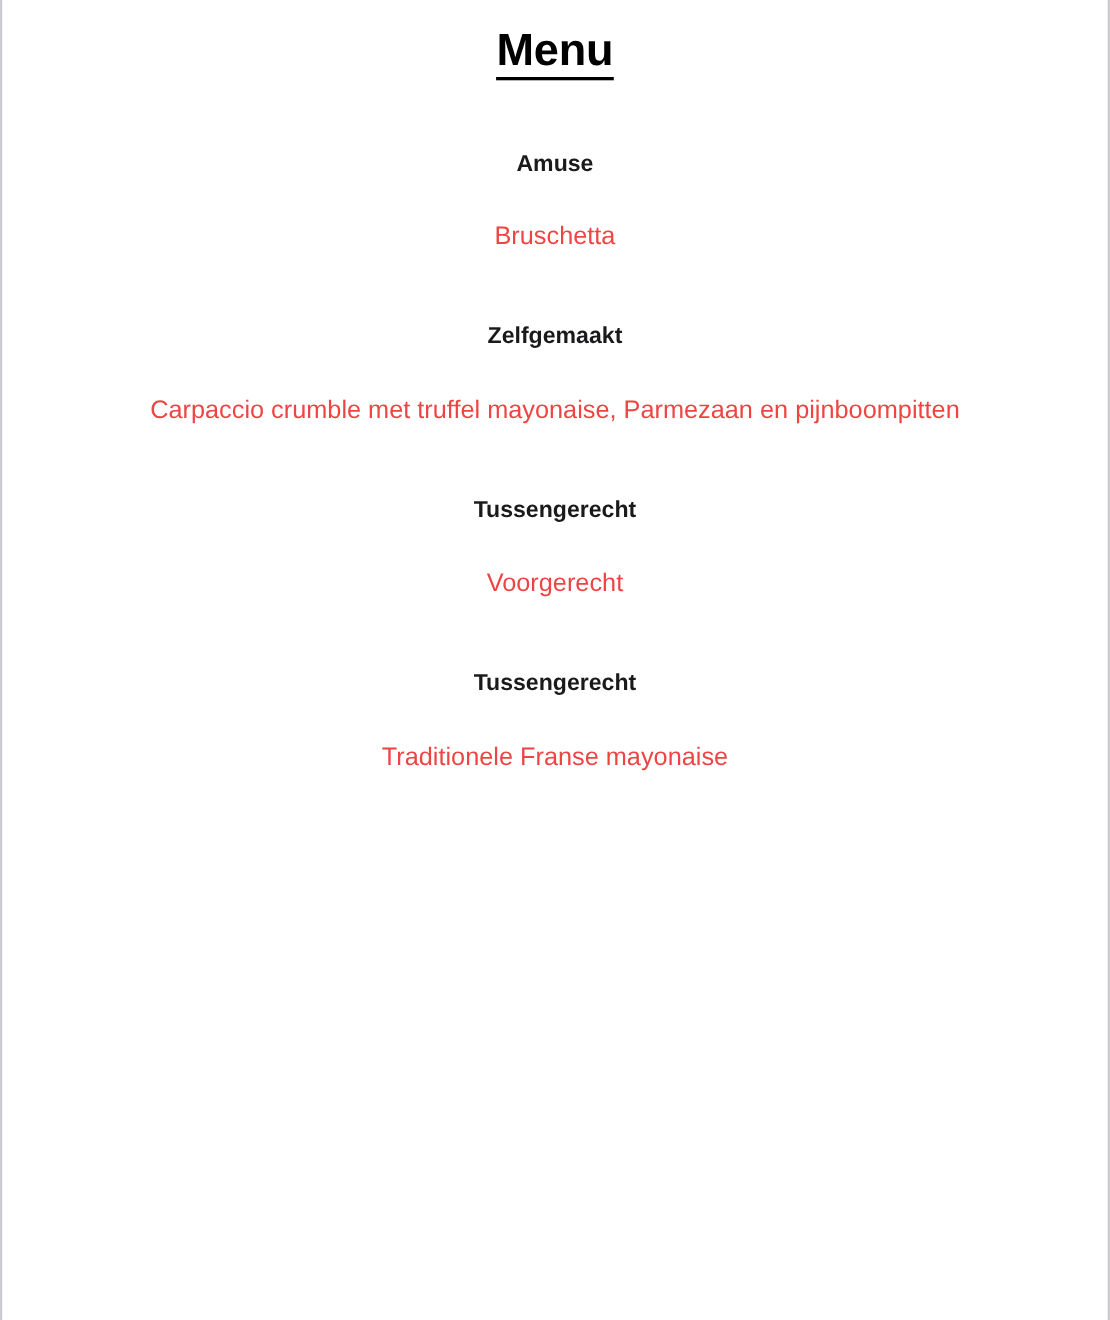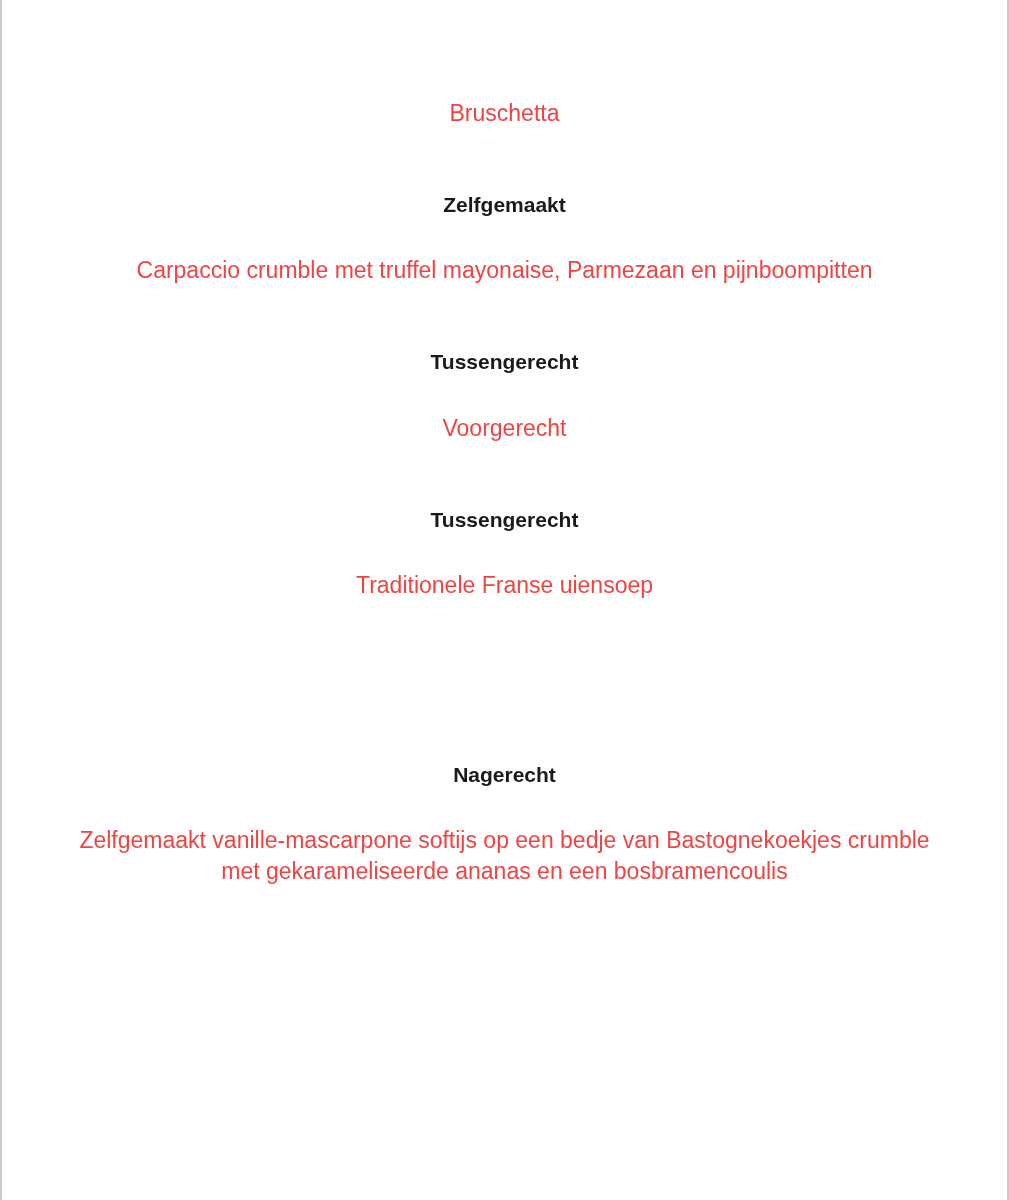--- a/index.html
+++ b/index.html
@@ -74,24 +74,26 @@
   .spacer-title-amuse { height: 62px; }
   .gap-heading-desc   { height: 36px; }
   .gap-course         { height: 62px; }
 </style>
 </head>
 <body>
 
 <div class="page">
   <div class="doc-body">
 
+    <h1 class="doc-title"><span class="ul">Menu</span></h1>
 
     <div class="spacer-title-amuse"></div>
 
     <section class="course">
+      <h2 class="course-heading">Amuse</h2>
       <div class="gap-heading-desc"></div>
       <p class="course-desc">Bruschetta</p>
     </section>
 
     <div class="gap-course"></div>
 
     <section class="course">
       <h2 class="course-heading">Zelfgemaakt</h2>
       <div class="gap-heading-desc"></div>
       <p class="course-desc">Carpaccio crumble met truffel mayonaise, Parmezaan en pijnboompitten</p>
@@ -103,31 +105,26 @@
       <h2 class="course-heading">Tussengerecht</h2>
       <div class="gap-heading-desc"></div>
       <p class="course-desc">Voorgerecht</p>
     </section>
 
     <div class="gap-course"></div>
 
     <section class="course">
       <h2 class="course-heading">Tussengerecht</h2>
       <div class="gap-heading-desc"></div>
-      <p class="course-desc">Traditionele Franse uiensoep</p>
+      <p class="course-desc">Traditionele Franse mayonaise</p>
     </section>
 
     <div class="gap-course"></div>
 
     <section class="course">
       <div class="gap-heading-desc"></div>
     </section>
 
     <div class="gap-course"></div>
 
-    <section class="course">
-      <h2 class="course-heading">Nagerecht</h2>
-      <div class="gap-heading-desc"></div>
-      <p class="course-desc">Zelfgemaakt vanille-mascarpone softijs op een bedje van Bastognekoekjes crumble met gekarameliseerde ananas en een bosbramencoulis</p>
-    </section>
 
   </div>
 </div>
 
 </body></html>

